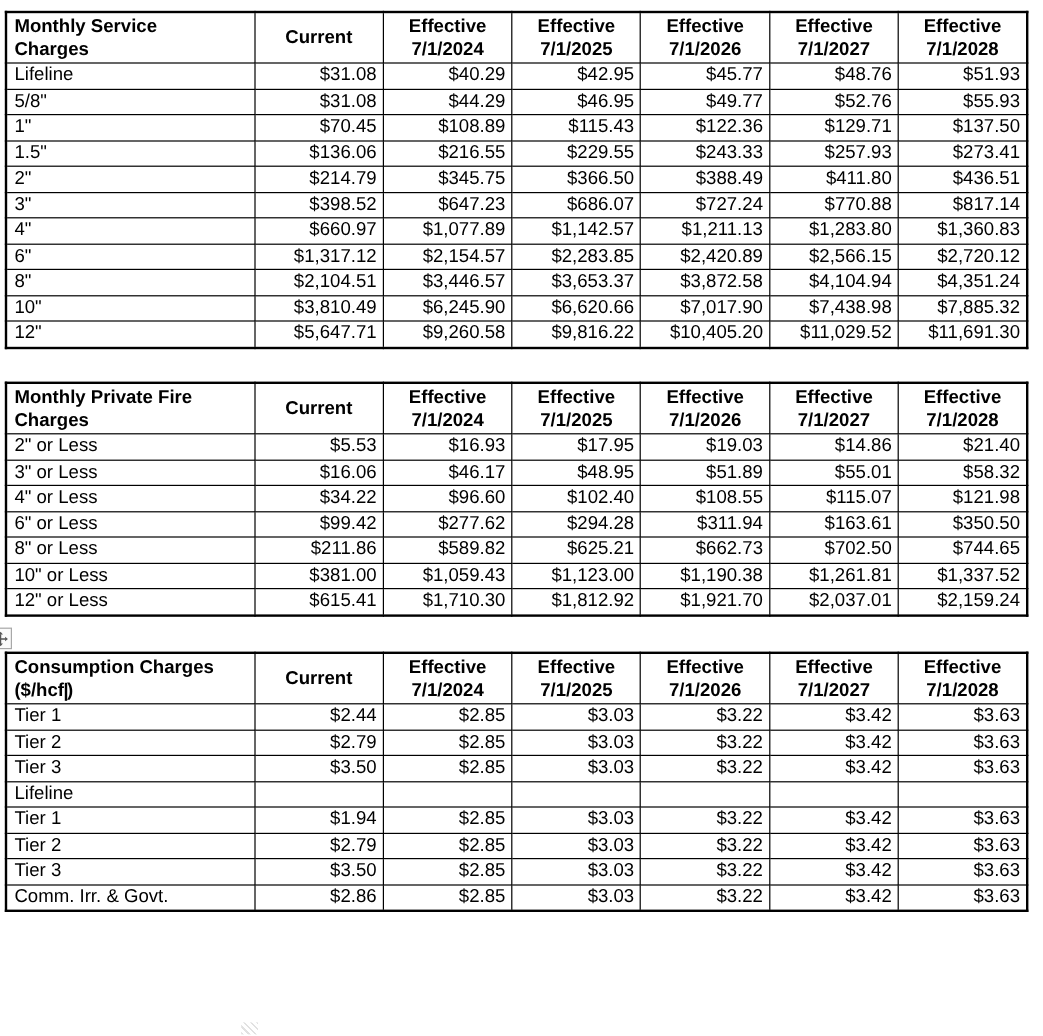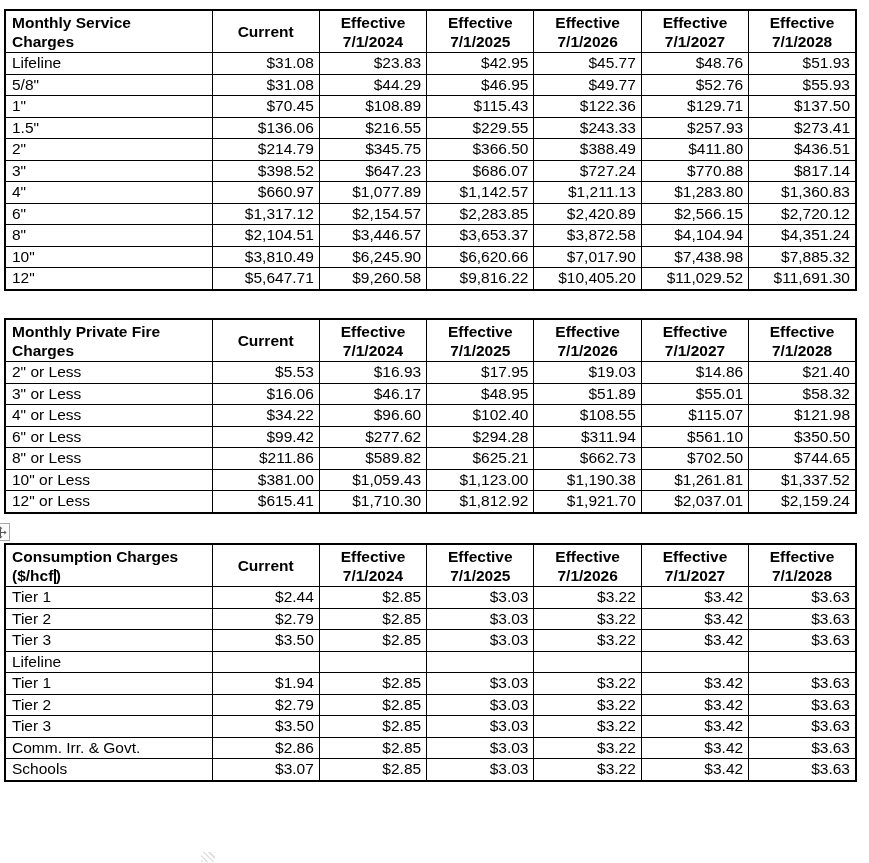--- a/index.html
+++ b/index.html
@@ -128,21 +128,21 @@
           <th>
             <div>Effective</div>
             <div>7/1/2028</div>
           </th>
         </tr>
       </thead>
       <tbody>
         <tr>
           <td class="label-cell">Lifeline</td>
           <td class="value-cell">$31.08</td>
-          <td class="value-cell">$23.83</td>
+          <td class="value-cell">$40.29</td>
           <td class="value-cell">$42.95</td>
           <td class="value-cell">$45.77</td>
           <td class="value-cell">$48.76</td>
           <td class="value-cell">$51.93</td>
         </tr>
         <tr>
           <td class="label-cell">5/8"</td>
           <td class="value-cell">$31.08</td>
           <td class="value-cell">$44.29</td>
           <td class="value-cell">$46.95</td>
@@ -301,21 +301,21 @@
           <td class="value-cell">$108.55</td>
           <td class="value-cell">$115.07</td>
           <td class="value-cell">$121.98</td>
         </tr>
         <tr>
           <td class="label-cell">6" or Less</td>
           <td class="value-cell">$99.42</td>
           <td class="value-cell">$277.62</td>
           <td class="value-cell">$294.28</td>
           <td class="value-cell">$311.94</td>
-          <td class="value-cell">$561.10</td>
+          <td class="value-cell">$163.61</td>
           <td class="value-cell">$350.50</td>
         </tr>
         <tr>
           <td class="label-cell">8" or Less</td>
           <td class="value-cell">$211.86</td>
           <td class="value-cell">$589.82</td>
           <td class="value-cell">$625.21</td>
           <td class="value-cell">$662.73</td>
           <td class="value-cell">$702.50</td>
           <td class="value-cell">$744.65</td>
@@ -441,29 +441,20 @@
           <td class="value-cell">$3.50</td>
           <td class="value-cell">$2.85</td>
           <td class="value-cell">$3.03</td>
           <td class="value-cell">$3.22</td>
           <td class="value-cell">$3.42</td>
           <td class="value-cell">$3.63</td>
         </tr>
         <tr>
           <td class="label-cell"><span class="">Comm. </span><span class="misspelled">Irr.</span><span class=""> &amp; Govt.</span></td>
           <td class="value-cell">$2.86</td>
-          <td class="value-cell">$2.85</td>
-          <td class="value-cell">$3.03</td>
-          <td class="value-cell">$3.22</td>
-          <td class="value-cell">$3.42</td>
-          <td class="value-cell">$3.63</td>
-        </tr>
-        <tr>
-          <td class="label-cell">Schools</td>
-          <td class="value-cell">$3.07</td>
           <td class="value-cell">$2.85</td>
           <td class="value-cell">$3.03</td>
           <td class="value-cell">$3.22</td>
           <td class="value-cell">$3.42</td>
           <td class="value-cell">$3.63</td>
         </tr>
       </tbody>
     </table>
 
   <div class="move-handle">

